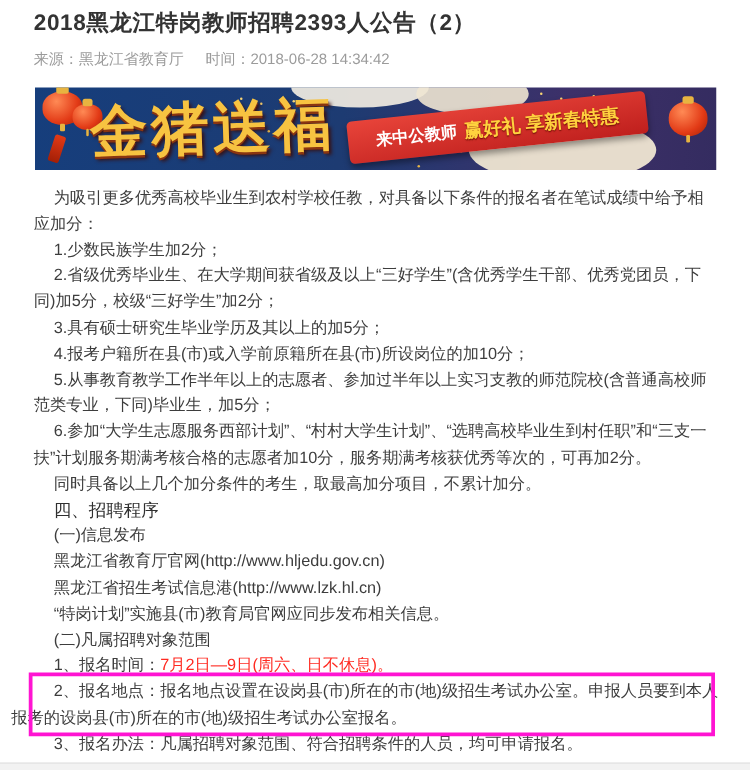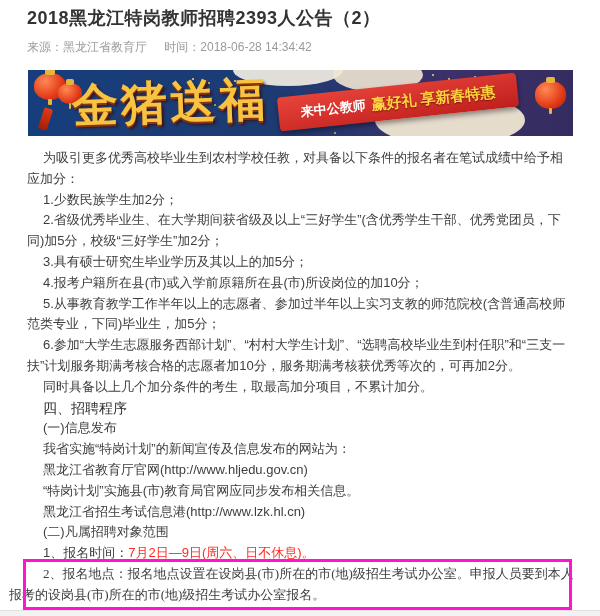--- a/index.html
+++ b/index.html
@@ -71,21 +71,21 @@
     white-space: nowrap;
   }
   .rb-white { color: #ffffff; font-weight: bold; font-size: 13px; }
   .rb-gold  { color: #ffd23e; font-weight: bold; font-size: 15px; text-shadow: 0 1px 1px #7a1208; }
 
   
   .content { margin-top: 12px; font-size: 13px; color: #3d3d3d; line-height: 20.8px; }
   .content p { margin: 0; text-indent: 16px; }
   .content p.heading { font-weight: normal; font-size: 14px; color: #2f2f2f; }
   .content .red { color: #ff2a21; }
-  .content p.boxed { position: relative; margin-left: -18px; text-indent: 34px; font-family: Liberation Serif, serif; }
+  .content p.boxed { position: relative; margin-left: -18px; text-indent: 34px; }
   .hl-box { position: absolute; left: 14px; right: 3px; top: -5px; height: 45px;
     border: 3px solid #ff14d2; pointer-events: none; }
 
   .footer-strip { position: absolute; left: 0; bottom: 0; width: 600px; height: 5px;
     background: #f2f2f2; border-top: 1px solid #e2e2e2; }
 </style>
 </head>
 <body>
 
 <div class="page">
@@ -119,24 +119,23 @@
       <p>为吸引更多优秀高校毕业生到农村学校任教，对具备以下条件的报名者在笔试成绩中给予相应加分：</p>
       <p>1.少数民族学生加2分；</p>
       <p>2.省级优秀毕业生、在大学期间获省级及以上“三好学生”(含优秀学生干部、优秀党团员，下同)加5分，校级“三好学生”加2分；</p>
       <p>3.具有硕士研究生毕业学历及其以上的加5分；</p>
       <p>4.报考户籍所在县(市)或入学前原籍所在县(市)所设岗位的加10分；</p>
       <p>5.从事教育教学工作半年以上的志愿者、参加过半年以上实习支教的师范院校(含普通高校师范类专业，下同)毕业生，加5分；</p>
       <p>6.参加“大学生志愿服务西部计划”、“村村大学生计划”、“选聘高校毕业生到村任职”和“三支一扶”计划服务期满考核合格的志愿者加10分，服务期满考核获优秀等次的，可再加2分。</p>
       <p>同时具备以上几个加分条件的考生，取最高加分项目，不累计加分。</p>
       <p class="heading">四、招聘程序</p>
       <p>(一)信息发布</p>
-      <p>我省实施“特岗计划”的新闻宣传及信息发布的网站为：</p>
       <p>黑龙江省教育厅官网(http://www.hljedu.gov.cn)</p>
+      <p>黑龙江省招生考试信息港(http://www.lzk.hl.cn)</p>
       <p>“特岗计划”实施县(市)教育局官网应同步发布相关信息。</p>
-      <p>黑龙江省招生考试信息港(http://www.lzk.hl.cn)</p>
       <p>(二)凡属招聘对象范围</p>
       <p><span>1、报名时间：</span><span class="red">7月2日—9日(周六、日不休息)。</span></p>
       <p class="boxed">2、报名地点：报名地点设置在设岗县(市)所在的市(地)级招生考试办公室。申报人员要到本人报考的设岗县(市)所在的市(地)级招生考试办公室报名。<span class="hl-box"></span></p>
       <p>3、报名办法：凡属招聘对象范围、符合招聘条件的人员，均可申请报名。</p>
     </div>
 
 </div>
 
 <div class="footer-strip"></div>
 

